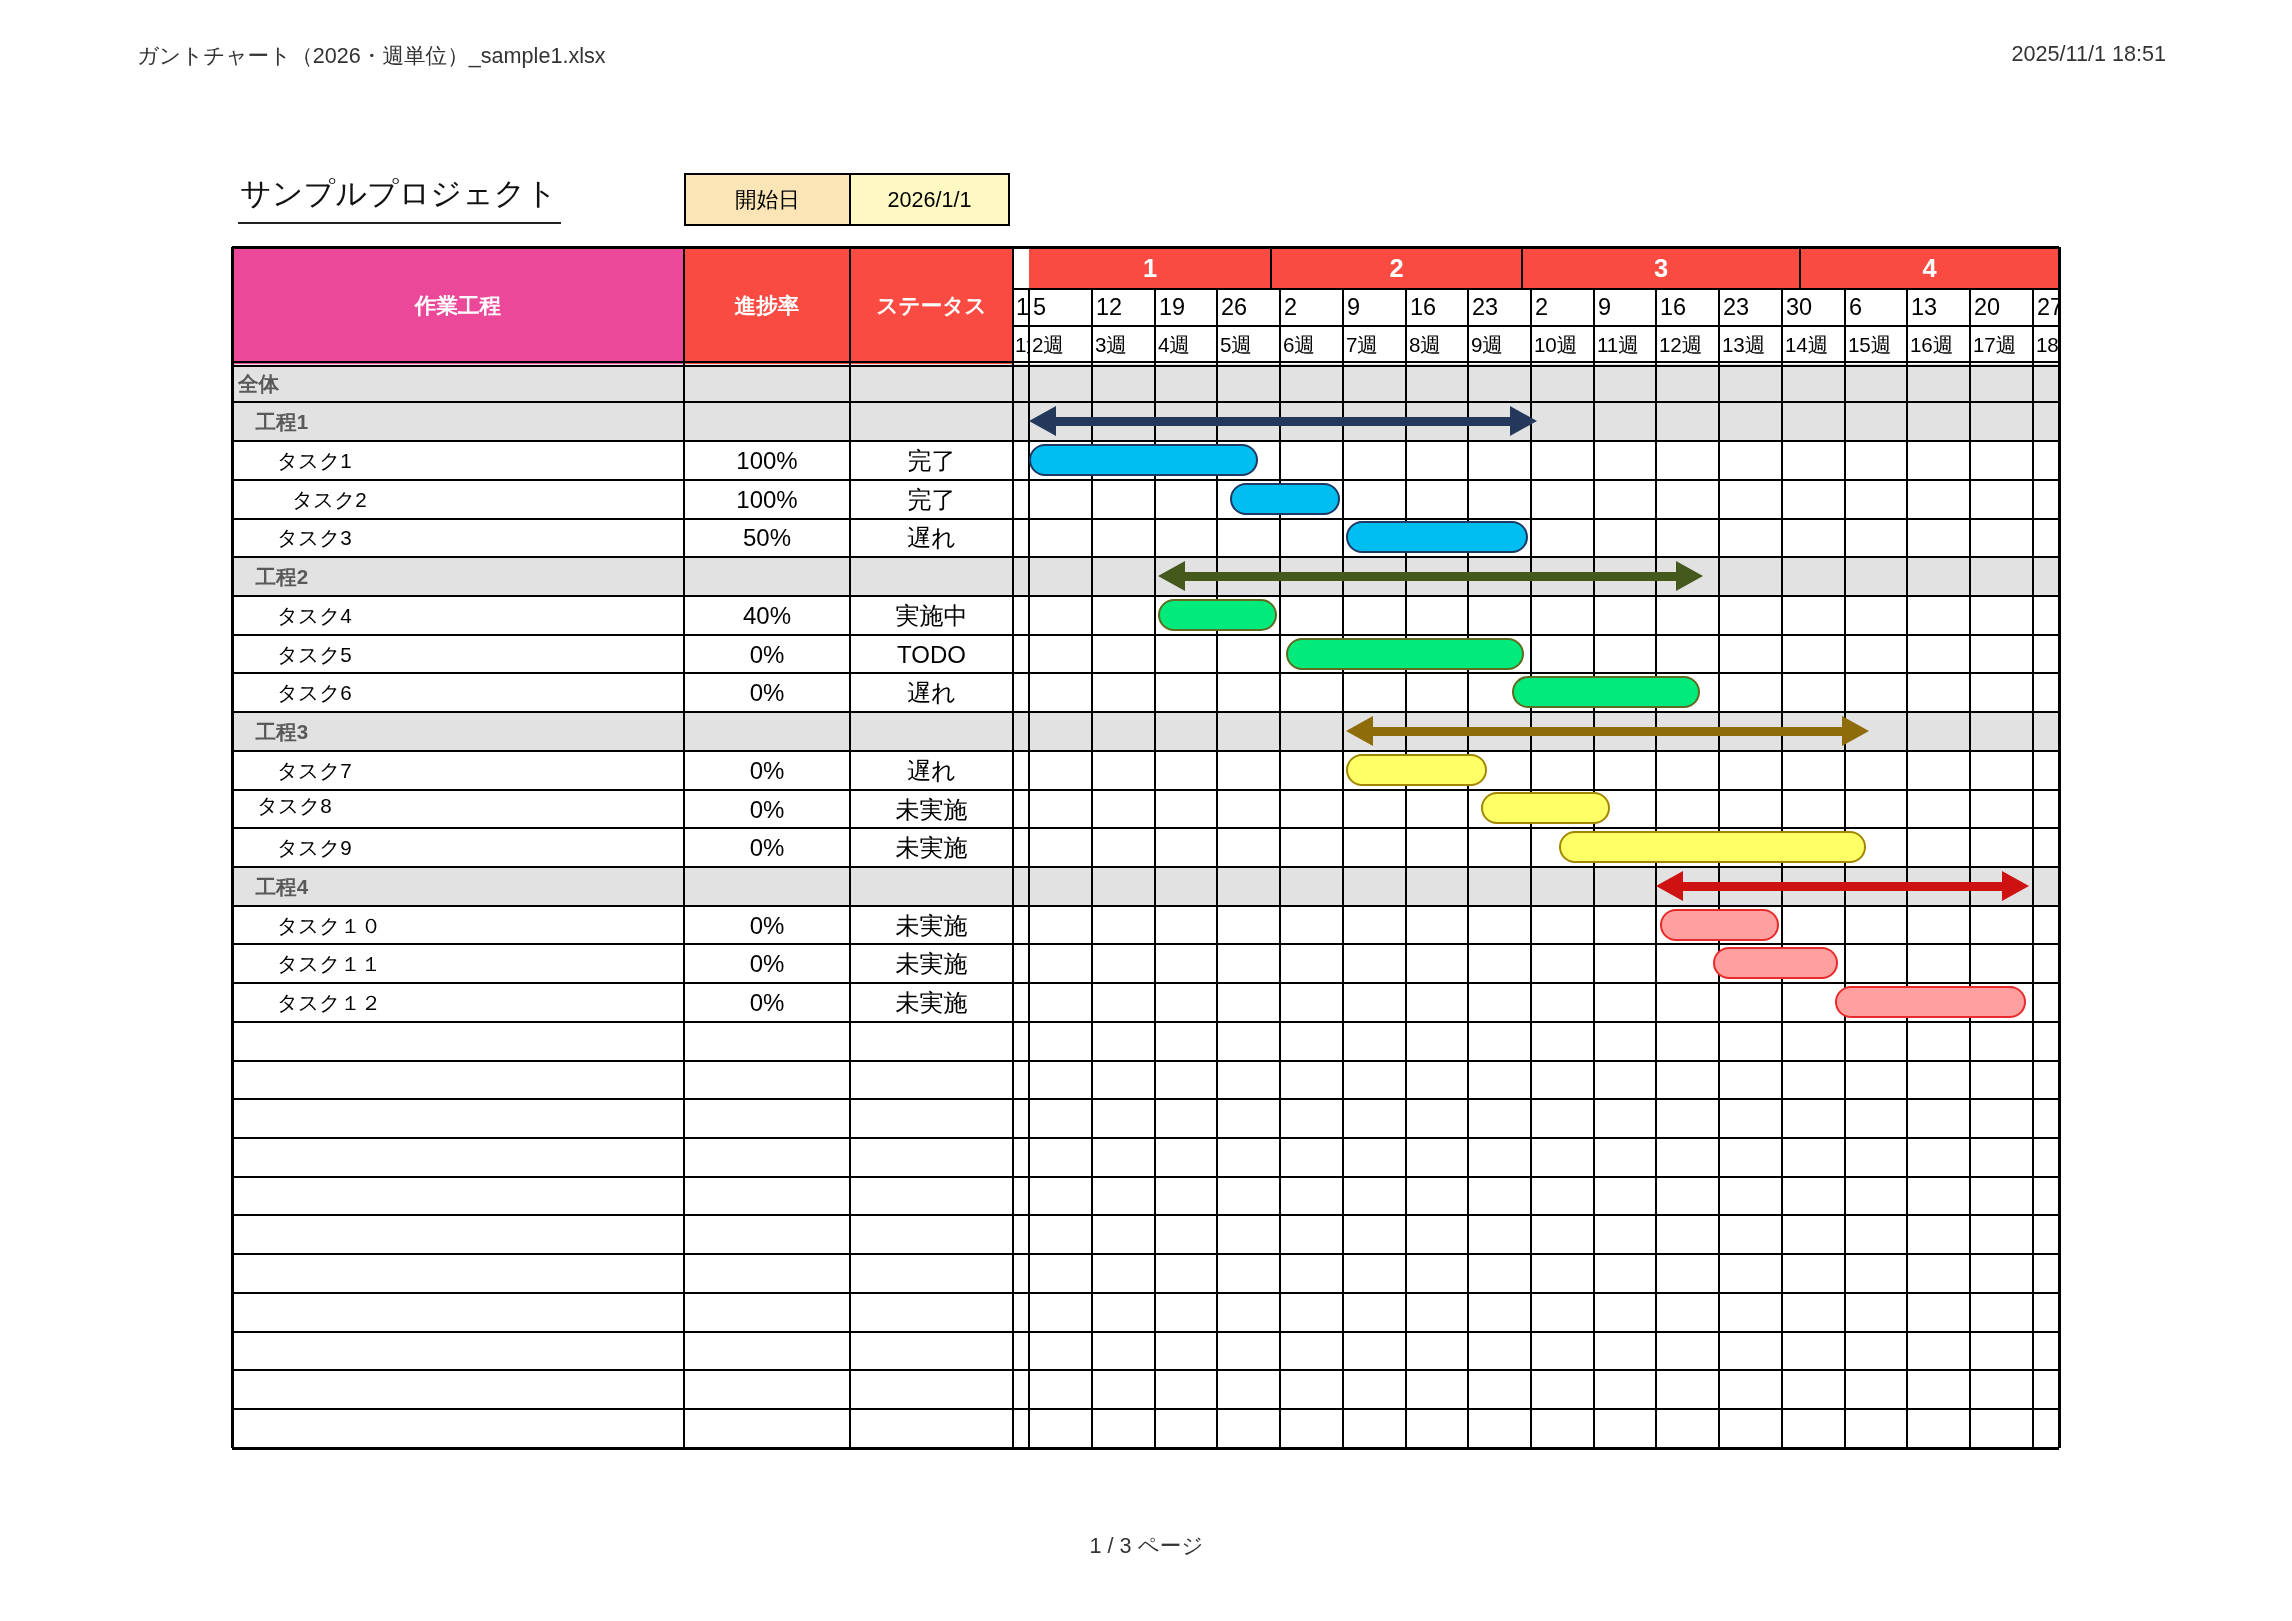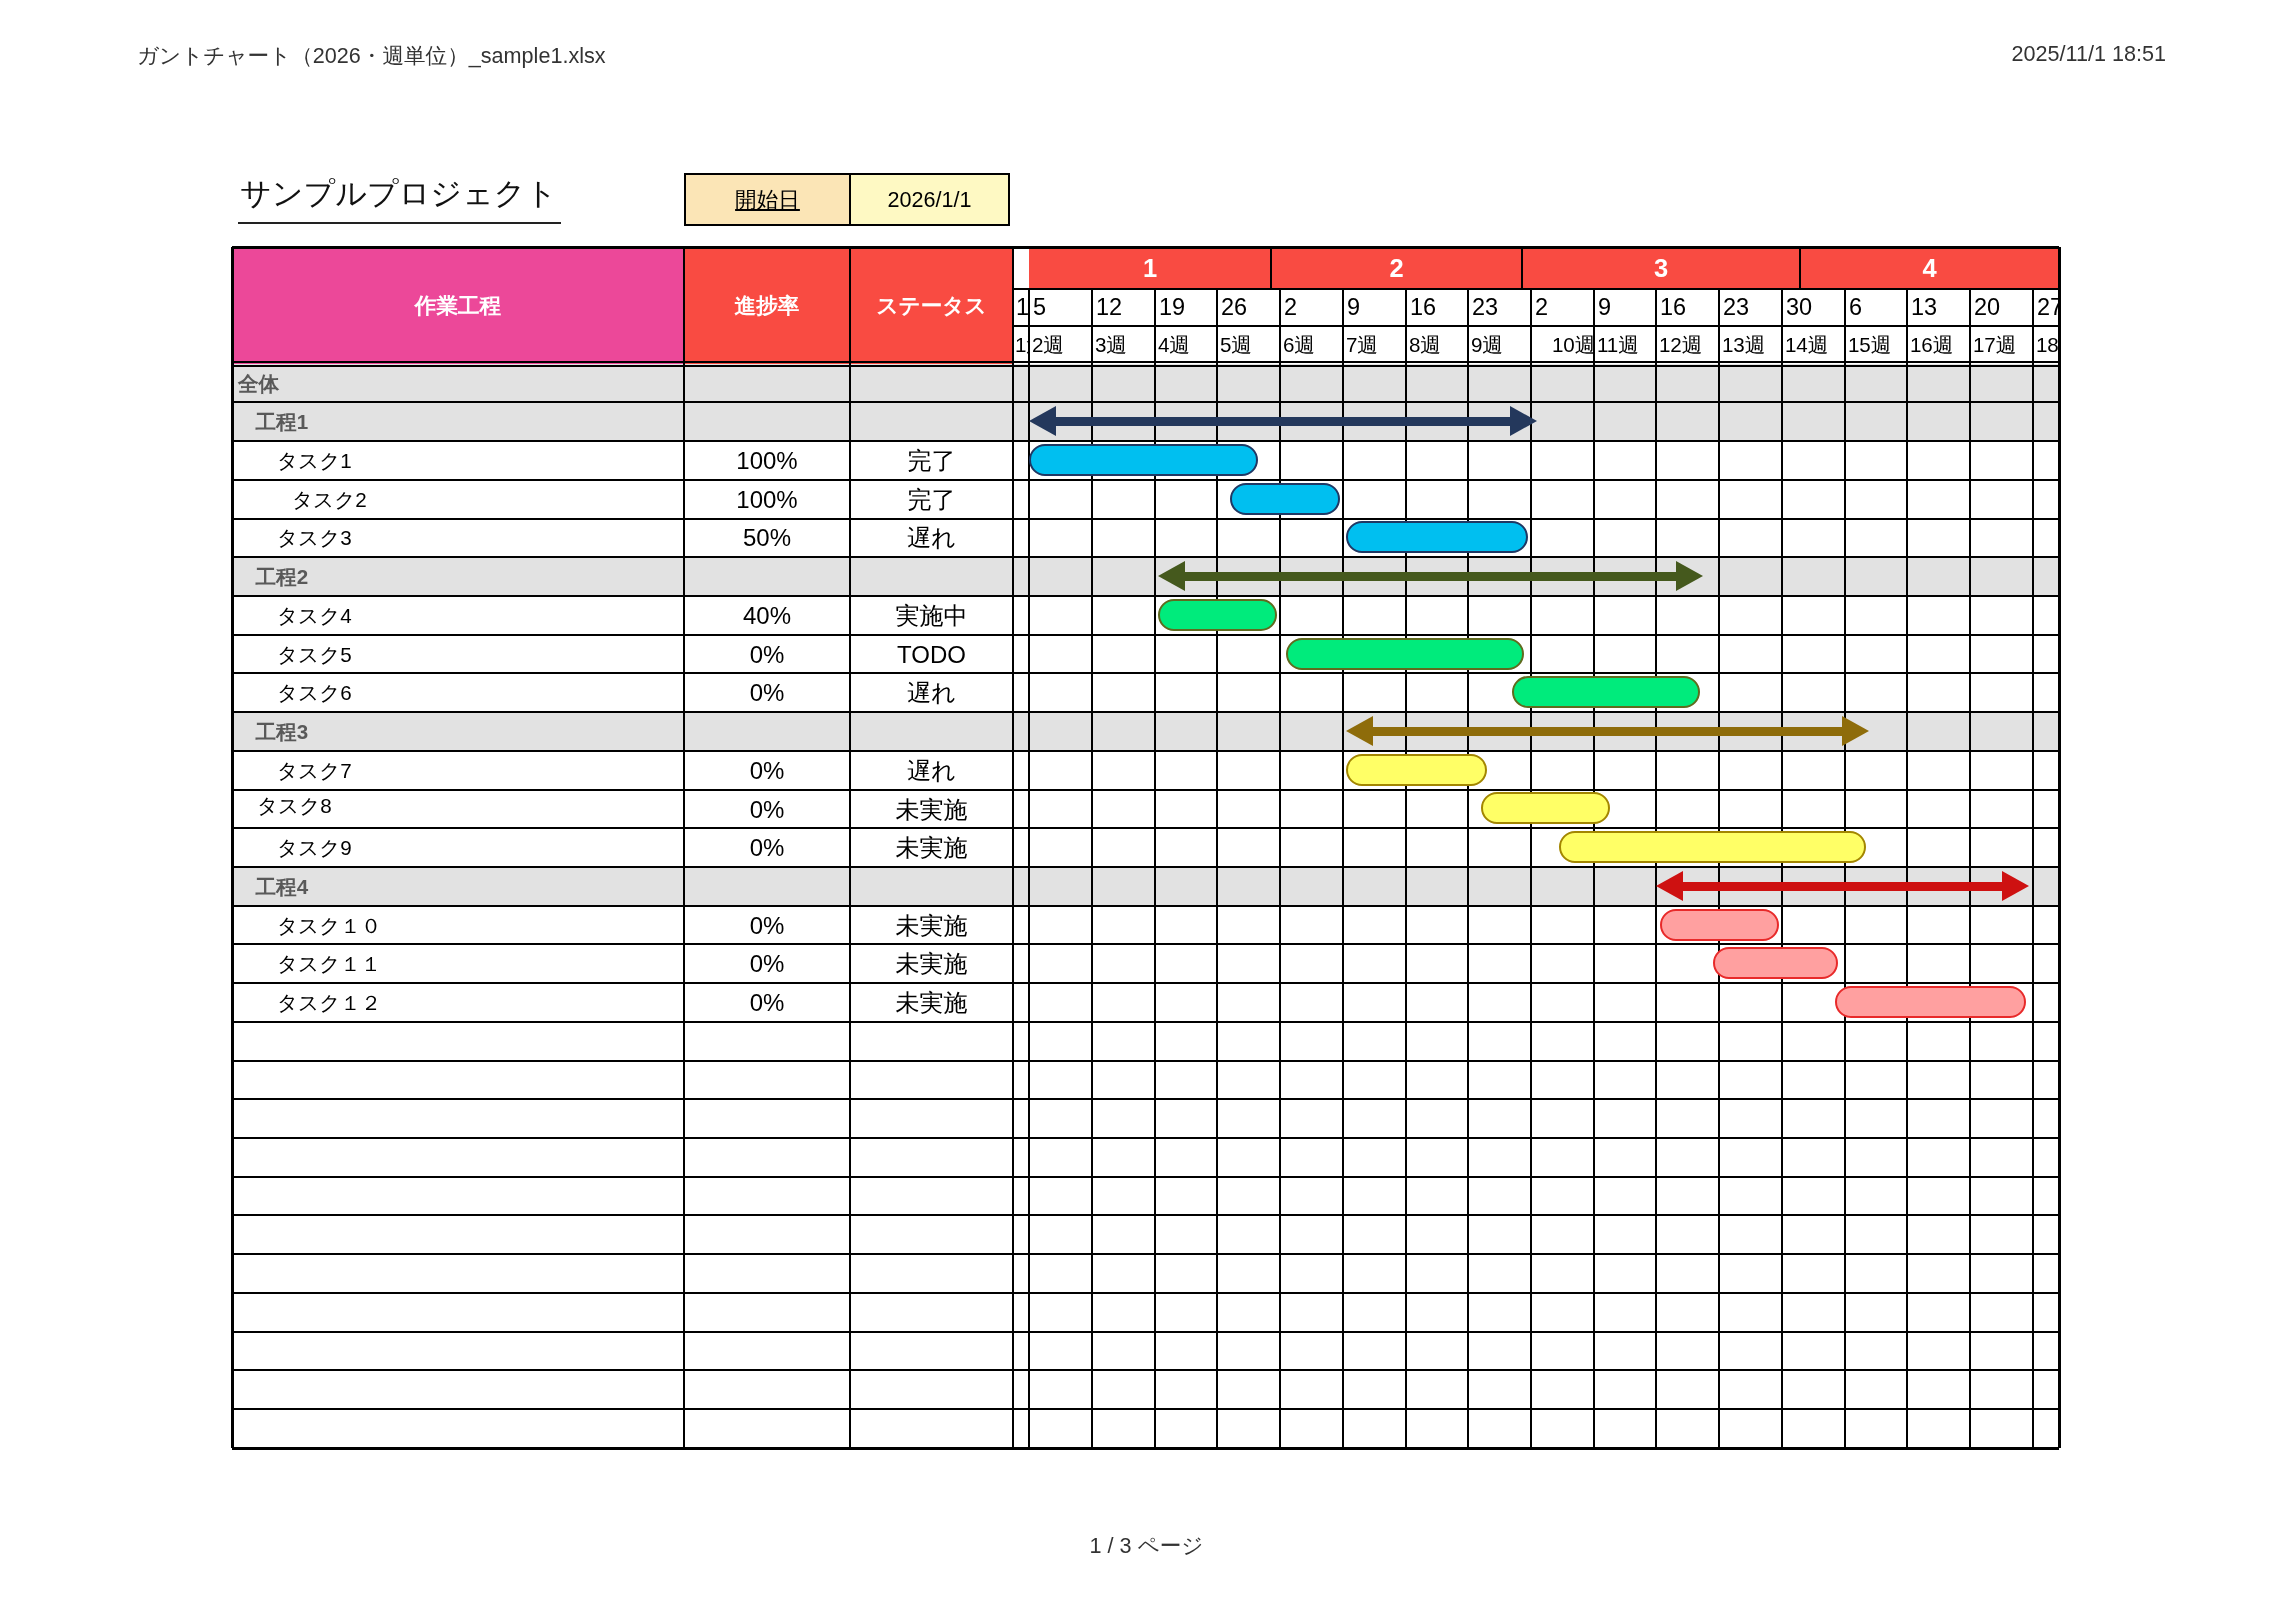--- a/index.html
+++ b/index.html
@@ -30,21 +30,21 @@
 </head>
 <body>
 
 <div class="page">
   <div class="abs meta" style="left:137px;top:41px;">ガントチャート（2026・週単位）_sample1.xlsx</div>
   <div class="abs meta" style="right:127px;top:41px;">2025/11/1 18:51</div>
 
   <div class="abs title" style="left:238px;top:173px;">サンプルプロジェクト</div>
 
   <div class="abs startbox" style="left:684px;top:173px;width:326px;height:53px;">
-    <div class="lbl" id="startLbl" style="background: rgb(251, 229, 182); text-decoration: underline;">開始日</div>
+    <div class="lbl" id="startLbl" style="background: rgb(251, 229, 182);">開始日</div>
     <div class="val">2026/1/1</div>
   </div>
 
   <div class="abs" id="gantt" style="left:0;top:0;width:2293px;height:1621px;">
       <div class="cell center hdr" style="left: 232px; top: 247px; width: 452px; height: 117px; background: #ec4899;">作業工程</div>
       <div class="cell center hdr" style="left: 684px; top: 247px; width: 166px; height: 117px; background: rgb(249, 75, 66);">進捗率</div>
       <div class="cell center hdr" style="left: 850px; top: 247px; width: 163px; height: 117px; background: rgb(249, 75, 66);">ステータス</div>
       <div class="cell center month" style="left: 1029px; top: 247px; width: 242px; height: 42px; background: rgb(249, 75, 66);">1</div>
       <div class="cell center month" style="left: 1271px; top: 247px; width: 251px; height: 42px; background: rgb(249, 75, 66);">2</div>
       <div class="cell center month" style="left: 1522px; top: 247px; width: 278px; height: 42px; background: rgb(249, 75, 66);">3</div>
@@ -61,21 +61,21 @@
       <div class="cell wk" style="left: 1217px; top: 326px; width: 63px; height: 37px;">5週</div>
       <div class="cell date" style="left: 1280px; top: 289px; width: 63px; height: 37px;">2</div>
       <div class="cell wk" style="left: 1280px; top: 326px; width: 63px; height: 37px;">6週</div>
       <div class="cell date" style="left: 1343px; top: 289px; width: 63px; height: 37px;">9</div>
       <div class="cell wk" style="left: 1343px; top: 326px; width: 63px; height: 37px;">7週</div>
       <div class="cell date" style="left: 1406px; top: 289px; width: 63px; height: 37px;">16</div>
       <div class="cell wk" style="left: 1406px; top: 326px; width: 63px; height: 37px;">8週</div>
       <div class="cell date" style="left: 1468px; top: 289px; width: 63px; height: 37px;">23</div>
       <div class="cell wk" style="left: 1468px; top: 326px; width: 63px; height: 37px;">9週</div>
       <div class="cell date" style="left: 1531px; top: 289px; width: 63px; height: 37px;">2</div>
-      <div class="cell wk" style="left: 1531px; top: 326px; width: 63px; height: 37px; margin-left: 18px;">10週</div>
+      <div class="cell wk" style="left: 1531px; top: 326px; width: 63px; height: 37px;">10週</div>
       <div class="cell date" style="left: 1594px; top: 289px; width: 63px; height: 37px;">9</div>
       <div class="cell wk" style="left: 1594px; top: 326px; width: 63px; height: 37px;">11週</div>
       <div class="cell date" style="left: 1656px; top: 289px; width: 63px; height: 37px;">16</div>
       <div class="cell wk" style="left: 1656px; top: 326px; width: 63px; height: 37px;">12週</div>
       <div class="cell date" style="left: 1719px; top: 289px; width: 63px; height: 37px;">23</div>
       <div class="cell wk" style="left: 1719px; top: 326px; width: 63px; height: 37px;">13週</div>
       <div class="cell date" style="left: 1782px; top: 289px; width: 63px; height: 37px;">30</div>
       <div class="cell wk" style="left: 1782px; top: 326px; width: 63px; height: 37px;">14週</div>
       <div class="cell date" style="left: 1845px; top: 289px; width: 63px; height: 37px;">6</div>
       <div class="cell wk" style="left: 1845px; top: 326px; width: 63px; height: 37px;">15週</div>

